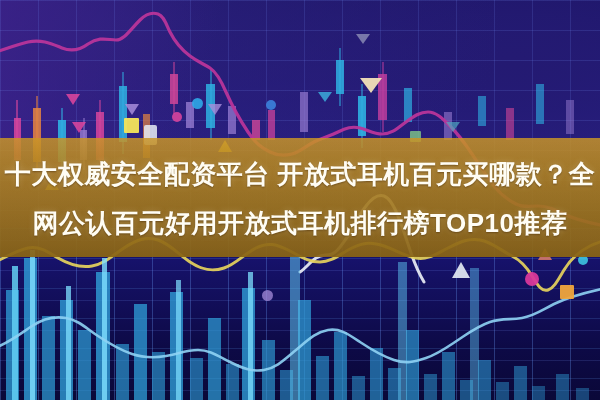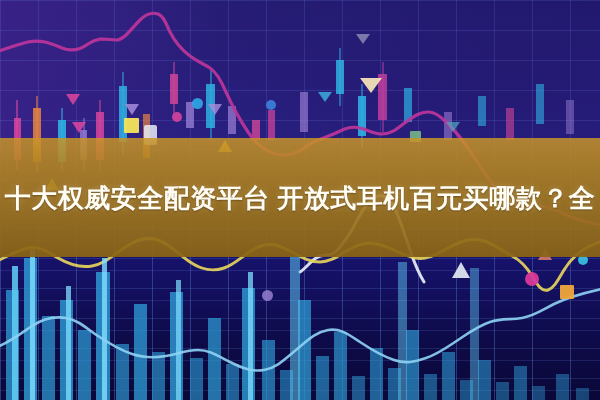--- a/index.html
+++ b/index.html
@@ -276,15 +276,16 @@
   <div class="mk ci" style="left:262px;top:290px;width:11px;height:11px;background:#a78ddb;opacity:.75;"></div>
   <div class="mk ci" style="left:266px;top:100px;width:10px;height:10px;background:#3f8fe8;opacity:.8;"></div>
   <div class="mk ci" style="left:578px;top:255px;width:10px;height:10px;background:#3fd0e8;opacity:.85;"></div>
   <div class="mk sq" style="left:144px;top:125px;width:13px;height:20px;background:#e6ecf5;opacity:.85;border-radius:2px;"></div>
 
   <div class="amber-band"></div>
   <div class="amber-veil"></div>
 
   <div class="headline">
     <div class="line">十大权威安全配资平台 开放式耳机百元买哪款？全</div>
+    <div class="line">网公认百元好用开放式耳机排行榜TOP10推荐</div>
   </div>
 
 </div>
 
 </body></html>

